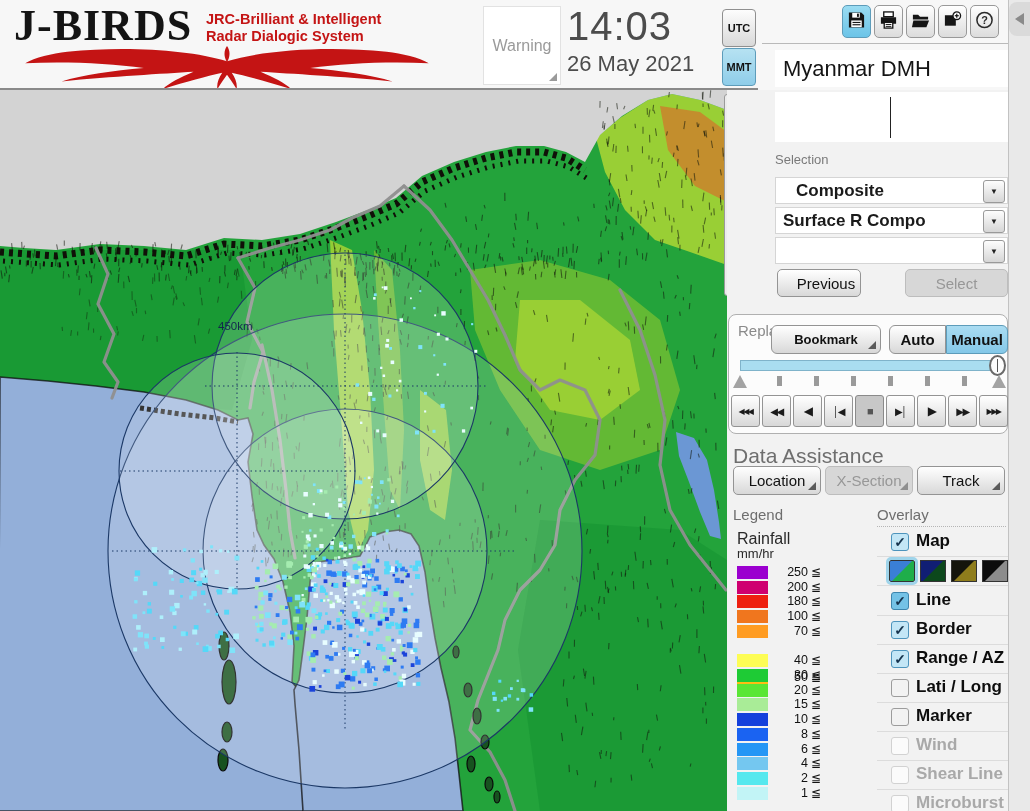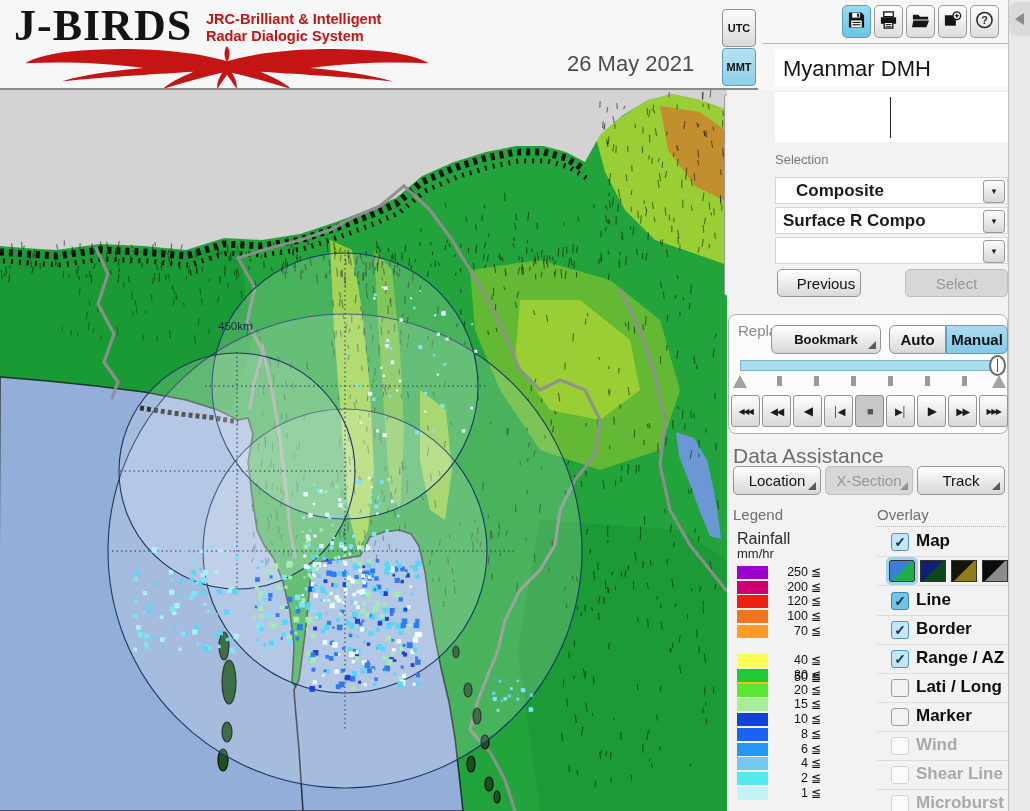--- a/index.html
+++ b/index.html
@@ -128,21 +128,26 @@
   <div class="abs logo-title">J-BIRDS</div>
   <div class="abs logo-sub">
     <div>JRC-Brilliant &amp; Intelligent</div>
     <div>Radar  Dialogic  System</div>
   </div>
   <svg class="abs eagle" width="434" height="44" viewBox="0 0 434 46">
     <path fill="#c41414" d="M217 16 C177 4 112 0 50 6 C34 8 16 12 6 18 C48 16 94 18 130 23 C98 26 66 30 44 37 C98 32 150 29 182 27 C168 33 156 39 150 45 C172 38 198 31 212 28 C208 34 206 40 207 45 C211 38 215 33 217 30 C219 33 223 38 227 45 C228 40 226 34 222 28 C236 31 262 38 284 45 C278 39 266 33 252 27 C284 29 336 32 390 37 C368 30 336 26 304 23 C340 18 386 16 428 18 C418 12 400 8 384 6 C322 0 257 4 217 16 Z"></path>
     <path fill="#c41414" d="M217 17 C213.5 11 213.5 5 217 0 C220.5 5 220.5 11 217 17 Z"></path>
   </svg>
 
-
+  <div class="abs warning-box">
+    <span>Warning</span>
+    <span class="warning-fold"></span>
+  </div>
+
+  <div class="abs clock-time">14:03</div>
   <div class="abs clock-date">26 May 2021</div>
 
   <div class="abs tz-btn tz-utc">UTC</div>
   <div class="abs tz-btn tz-mmt">MMT</div>
 
   <div class="abs toolbar" id="toolbar">
       <div class="tool-btn active">
         <span><svg width="19" height="20" viewBox="0 0 20 20">
             <path d="M2 2 h13 l3 3 v13 H2 Z" fill="#151515"></path>
             <rect x="5.5" y="2.5" width="8" height="5" fill="#fff"></rect>
@@ -1865,21 +1870,21 @@
       <span class="lg-val">250</span>
       <span class="lg-le">≦</span>
     </div>
     <div class="abs lg-row" style="top: 580.72px;">
       <span class="lg-bar" style="background:#cf0070"></span>
       <span class="lg-val">200</span>
       <span class="lg-le">≦</span>
     </div>
     <div class="abs lg-row" style="top: 595.44px;">
       <span class="lg-bar" style="background:#ee2010"></span>
-      <span class="lg-val">120</span>
+      <span class="lg-val">180</span>
       <span class="lg-le">≦</span>
     </div>
     <div class="abs lg-row" style="top: 610.16px;">
       <span class="lg-bar" style="background:#f0761e"></span>
       <span class="lg-val">100</span>
       <span class="lg-le">≦</span>
     </div>
     <div class="abs lg-row" style="top: 624.88px;">
       <span class="lg-bar" style="background:#ff9c22"></span>
       <span class="lg-val">70</span>

